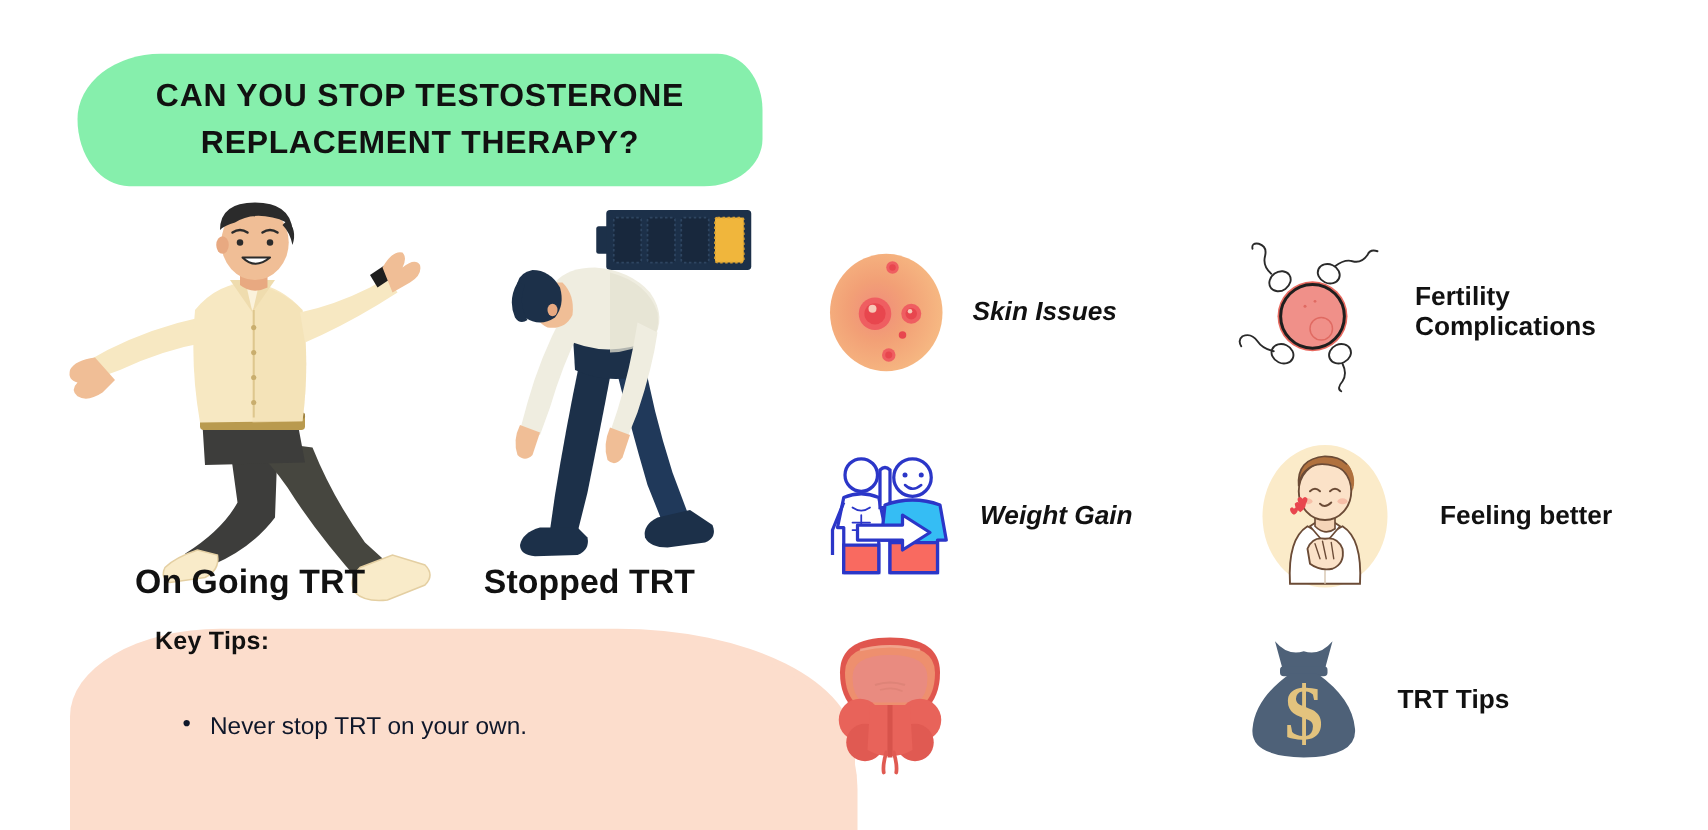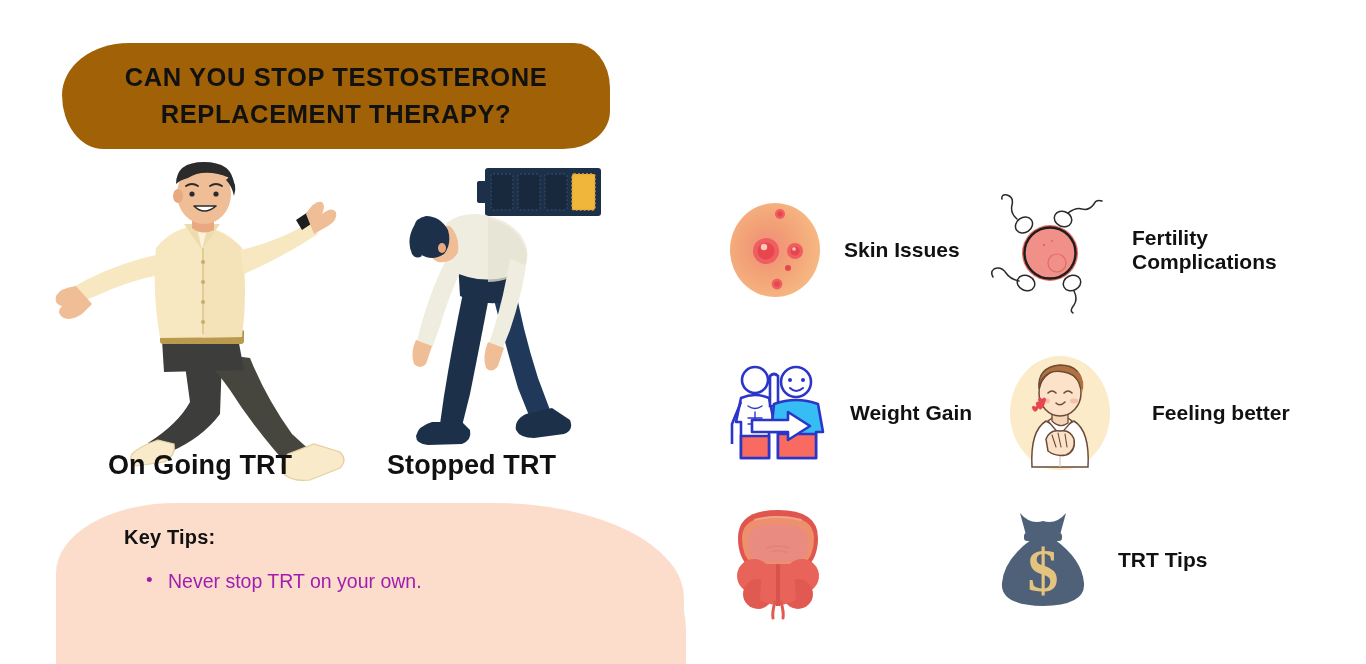--- a/index.html
+++ b/index.html
@@ -2,55 +2,55 @@
 <html><head>
 <meta charset="utf-8">
 <style>
   * { margin:0; padding:0; box-sizing:border-box; }
   html,body { width:1366px; height:664px; overflow:hidden; background:#ffffff; }
   body { font-family:"Liberation Sans", sans-serif; position:relative; }
 
   .stage { position:absolute; inset:0; width:1366px; height:664px; }
 
   
-  .hdr { position:absolute; background:#a16207; display:flex; align-items:center;
+  .hdr { position:absolute; background:#86efac; display:flex; align-items:center;
          justify-content:center; text-align:center; }
   .hdr.left  { left:62px;  top:43px;  width:548px; height:106px;
                border-radius:74px 40px 52px 46px / 58px 50px 42px 60px; }
   .hdr.right { left:765px; top:43px;  width:545px; height:108px;
                border-radius:62px 46px 48px 56px / 54px 52px 46px 56px; }
   .hdr-txt { font-weight:800; font-size:25.5px; letter-spacing:.6px;
              line-height:1.45; color:#111111; text-transform:uppercase; }
 
   
   .peach { position:absolute; left:56px; top:503px; width:628px; height:175px;
            background:#FCDDCC;
            border-radius:120px 190px 0 0 / 70px 95px 0 0; }
   .peach::after{ content:""; position:absolute; right:-2px; top:18px; width:120px; height:160px;
            background:#FCDDCC; border-radius:0 120px 0 0 / 0 110px 0 0; }
 
-  .keytips-title { position:absolute; left:124px; top:526px; font-size:20px; font-weight:800;
+  .keytips-title { position:absolute; left:124px; top:502px; font-size:20px; font-weight:800;
                    color:#111; letter-spacing:.2px; z-index:4; }
   .keytips-list { position:absolute; left:140px; top:570px; width:440px; z-index:4;
                   list-style:none; }
-  .keytips-list li { position:relative; padding-left:28px; font-size:19.5px; color:#a21caf;
+  .keytips-list li { position:relative; padding-left:28px; font-size:19.5px; color:#0f172a;
                      line-height:1.17; margin-bottom:1px; }
   .keytips-list li::before { content:"\2022"; position:absolute; left:6px; top:-1px;
                      font-size:19px; }
 
   
   .lbl { position:absolute; font-size:27px; font-weight:800; color:#111; letter-spacing:.1px; }
   .lbl.ongoing { left:108px; top:450px; }
   .lbl.stopped { left:387px; top:450px; }
 
   
   .row { position:absolute; display:flex; align-items:center; }
   .row .ic { flex:0 0 auto; display:flex; align-items:center; justify-content:center; }
   .row .tx { font-size:21px; font-weight:800; color:#111; line-height:1.16; }
-  .r-c1 { left:728px; width:300px; }
+  .r-c1 { left:662px; width:300px;font-style:italic; }
   .r-c2 { left:990px; width:330px; }
   .r-y1 { top:200px; height:100px; }
   .r-y2 { top:360px; height:106px; }
   .r-y3 { top:505px; height:110px; }
   .gap { width:22px; flex:0 0 auto; }
 
   svg { display:block; overflow:visible; }
 </style>
 </head>
 <body>

